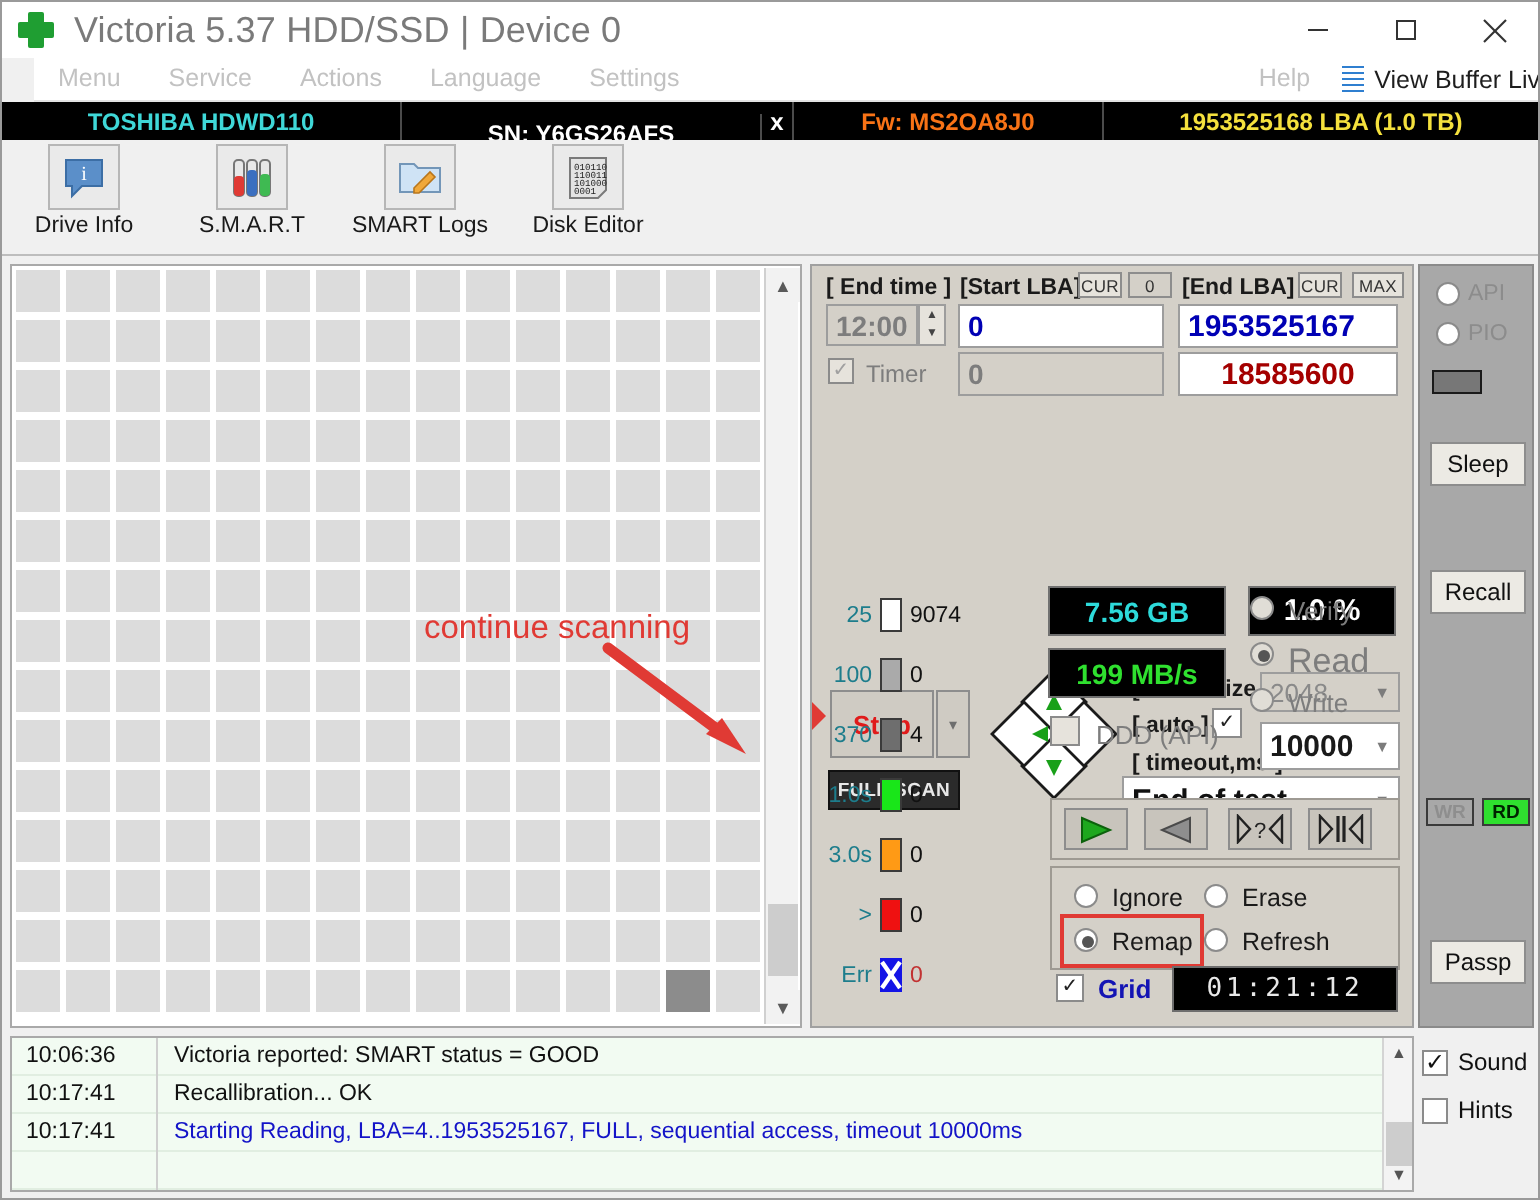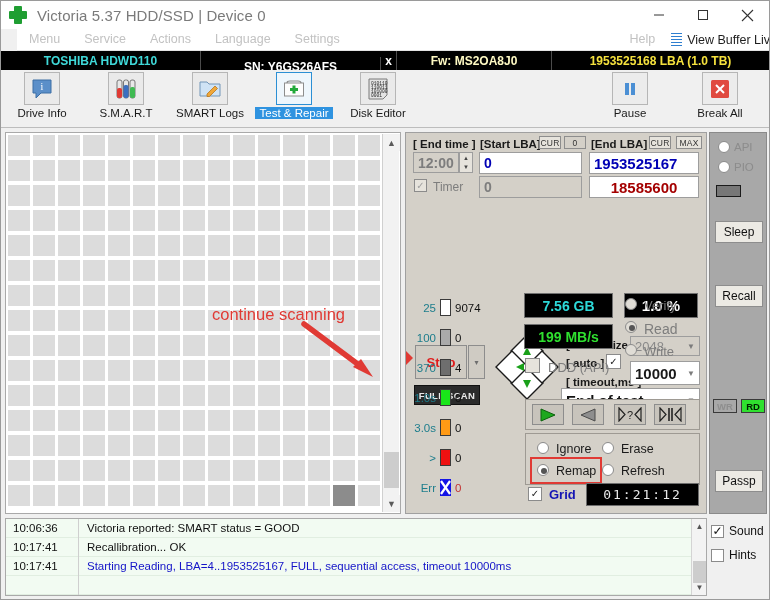--- a/index.html
+++ b/index.html
@@ -27,21 +27,21 @@
   .title-icon {
     width: 22px; height: 22px; margin-left: 6px;
     position: relative;
   }
   .title-icon .cross-v, .title-icon .cross-h {
     position: absolute; background: #1f9e32; border-radius: 1px;
   }
   .title-icon .cross-v { left: 7px; top: 2px; width: 8px; height: 18px; }
   .title-icon .cross-h { left: 2px; top: 7px; width: 18px; height: 8px; }
   .title-text {
-    margin-left: 8px; font-size: 15px; color: #7a7a7a; letter-spacing: .1px;
+    margin-left: 8px; font-size: 18px; color: #7a7a7a; letter-spacing: .1px;
   }
   .win-btns { margin-left: auto; display: flex; height: 28px; }
   .win-btn {
     width: 44px; height: 28px; display: flex; align-items: center; justify-content: center;
     color: #3c3c3c; font-size: 14px;
   }
   .win-btn svg { display: block; }
 
   
   .menubar {
@@ -68,21 +68,21 @@
     display: flex; align-items: center;
     font-size: 12px; font-weight: bold;
   }
   .drive-cell {
     height: 19px; display: flex; align-items: center; justify-content: center;
     border-right: 1px solid #4b4b4b;
   }
   .dc-model { width: 200px; color: #3fd8d8; }
   .dc-sn    { width: 180px; color: #ffffff; margin-top: 12px; }
   .dc-x     { width: 16px;  color: #ffffff; font-weight: bold; }
-  .dc-fw    { width: 155px; color: #fef9c3; }
+  .dc-fw    { width: 155px; color: #f97316; }
   .dc-lba   { flex: 1;      color: #f5e13d; border-right: none; }
 
   
   .toolbar {
     position: absolute; left: 0; top: 69px; width: 768px; height: 58px;
     background: #f0f0f0;
     border-bottom: 1px solid #bdbdbd;
   }
   .tb-group { position: absolute; top: 2px; display: flex; gap: 14px; }
   .tb-left { left: 6px; }
@@ -382,67 +382,35 @@
       <div class="tbitem">
         <div class="glyph">
           <svg width="24" height="24" viewBox="0 0 24 24">
             <path d="M2 5 h7 l2 2 h11 v12 h-20 z" fill="#cfe3f5" stroke="#7396b8" stroke-width="1"></path>
             <path d="M9 17 l8-8 l2.5 2.5 l-8 8 h-2.5 z" fill="#f0a83a" stroke="#b8761c" stroke-width=".8"></path>
           </svg>
         </div>
         <div class="lab">SMART Logs</div>
       </div>
 
-      <div class="tbitem sel">
-        <div class="glyph">
-          <svg width="24" height="24" viewBox="0 0 24 24">
-            <path d="M5 6 q0-2 3-2 h8 q3 0 3 2" fill="none" stroke="#888" stroke-width="1.2"></path>
-            <rect x="2.5" y="6" width="19" height="13" fill="#fdfdfd" stroke="#8d8d8d" stroke-width="1"></rect>
-            <rect x="10.5" y="8.5" width="3" height="8" fill="#22a83a"></rect>
-            <rect x="8" y="11" width="8" height="3" fill="#22a83a"></rect>
-          </svg>
-        </div>
-        <div class="lab">Test &amp; Repair</div>
-      </div>
 
       <div class="tbitem">
         <div class="glyph">
           <svg width="24" height="24" viewBox="0 0 24 24">
             <path d="M3 2 h18 v16 l-4 4 h-14 z" fill="#e3e3e3" stroke="#7a7a7a" stroke-width="1"></path>
             <text x="5" y="8" font-size="4.6" fill="#222" font-family="Liberation Mono, monospace">010110</text>
             <text x="5" y="12" font-size="4.6" fill="#222" font-family="Liberation Mono, monospace">110011</text>
             <text x="5" y="16" font-size="4.6" fill="#222" font-family="Liberation Mono, monospace">101000</text>
             <text x="5" y="20" font-size="4.6" fill="#222" font-family="Liberation Mono, monospace">0001</text>
           </svg>
         </div>
         <div class="lab">Disk Editor</div>
       </div>
     </div>
 
-    <div class="tb-group tb-right">
-      <div class="tbitem plain">
-        <div class="glyph">
-          <svg width="20" height="20" viewBox="0 0 20 20">
-            <rect x="5" y="4" width="4" height="12" fill="#4b8fd4"></rect>
-            <rect x="11" y="4" width="4" height="12" fill="#4b8fd4"></rect>
-          </svg>
-        </div>
-        <div class="lab">Pause</div>
-      </div>
-      <div class="tbitem plain">
-        <div class="glyph">
-          <svg width="22" height="22" viewBox="0 0 22 22">
-            <rect x="2" y="2" width="18" height="18" rx="1.5" fill="#e04a3f"></rect>
-            <line x1="7" y1="7" x2="15" y2="15" stroke="#fff" stroke-width="2"></line>
-            <line x1="15" y1="7" x2="7" y2="15" stroke="#fff" stroke-width="2"></line>
-          </svg>
-        </div>
-        <div class="lab">Break All</div>
-      </div>
-    </div>
   </div>
 
   <div class="mappanel">
     <div class="cellwrap">
       <div class="cell" style="left:0px;top:0px"></div>
         <div class="cell" style="left:25px;top:0px"></div>
         <div class="cell" style="left:50px;top:0px"></div>
         <div class="cell" style="left:75px;top:0px"></div>
         <div class="cell" style="left:100px;top:0px"></div>
         <div class="cell" style="left:125px;top:0px"></div>
@@ -789,21 +757,21 @@
     <div class="dark-fld" style="left:118px; top:191px; width:89px; height:25px; color:#2fe02f; justify-content:center;">199 MB/s</div>
 
     <div class="chk dim" style="left:119px; top:225px; width:15px; height:15px; background:#e6e3dc;"></div>
     <div class="lbl dim" style="left:142px; top:227px; font-size:13px;">DDD (API)</div>
 
     <div class="radio dim" style="left:219px; top:165px;"></div>
     <div class="lbl dim" style="left:238px; top:165px; font-size:13px;">Verify</div>
     <div class="radio dim" style="left:219px; top:188px;">
         <span class="dot"></span>
       </div>
-    <div class="lbl dim" style="left:238px; top:188px; font-size:14px;">Read</div>
+    <div class="lbl dim" style="left:238px; top:188px; font-size:17px;">Read</div>
     <div class="radio dim" style="left:219px; top:211px;"></div>
     <div class="lbl dim" style="left:238px; top:211px; font-size:13px;">Write</div>
 
     <div class="groupbox" style="left:119px; top:266px; width:175px; height:31px;">
       <div class="navbtn" style="left:6px; top:4px;">
         <svg width="20" height="14" viewBox="0 0 20 14">
           <path d="M3 1 L17 7 L3 13 Z" fill="#1ea81e" stroke="#0c610c" stroke-width="1"></path>
         </svg>
       </div>
       <div class="navbtn" style="left:46px; top:4px;">

